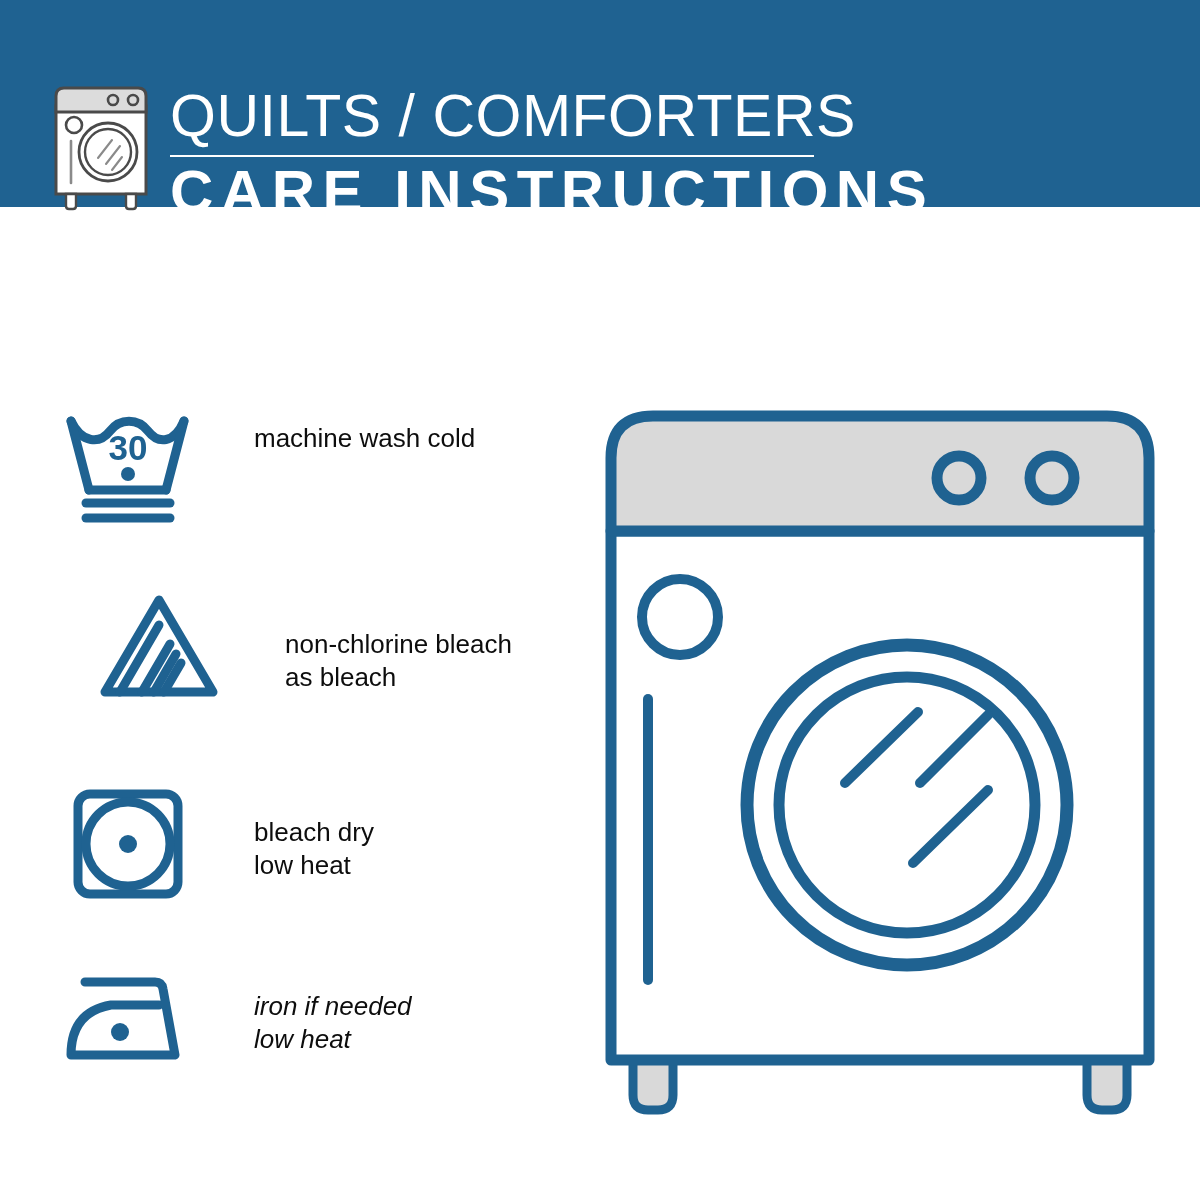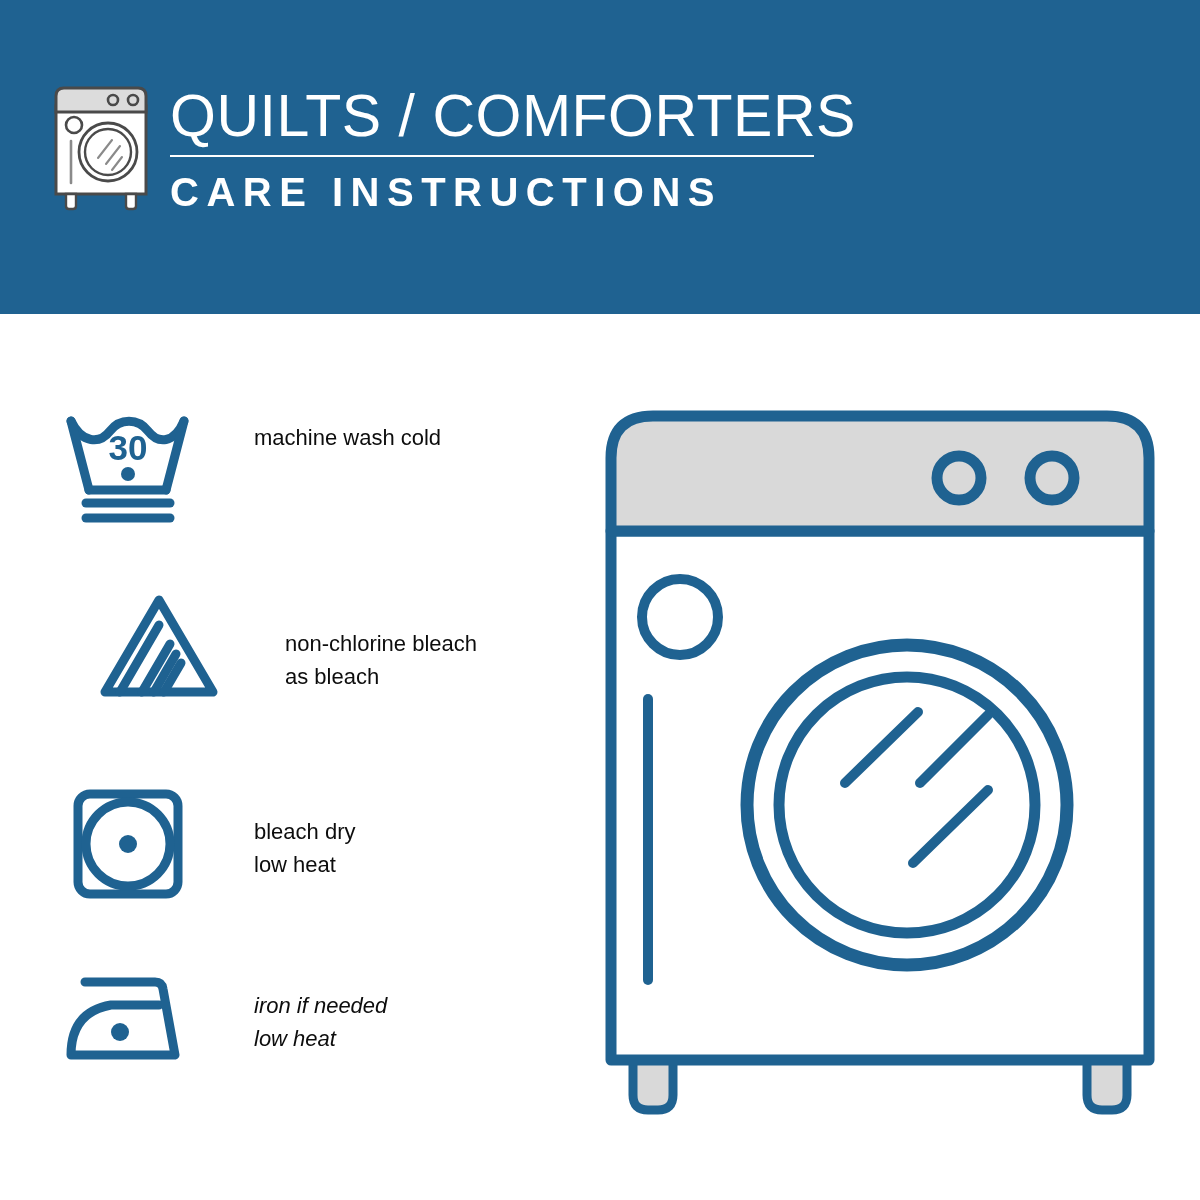--- a/index.html
+++ b/index.html
@@ -14,21 +14,21 @@
     overflow: hidden;
     position: relative;
   }
 
   
   #header-band {
     position: absolute;
     left: 0;
     top: 0;
     width: 1200px;
-    height: 314px;
+    height: 207px;
     background: #1f6291;
     box-sizing: border-box;
   }
   #header-logo-icon {
     position: absolute;
     left: 50px;
     top: 82px;
     width: 112px;
     height: 130px;
   }
@@ -48,26 +48,27 @@
     font-family: "Liberation Sans", sans-serif;
   }
   #title-rule {
     width: 644px;
     height: 2px;
     background: #ffffff;
     margin: 7px 0 8px 0;
   }
   #title-secondary {
     color: #ffffff;
-    font-size: 40px;
+    font-size: 60px;
     line-height: 54px;
     font-weight: 700;
     letter-spacing: 7.5px;
     white-space: nowrap;
     font-family: "Liberation Sans", sans-serif;
+    text-align: right;
   }
 
   
   #care-list {
     position: absolute;
     left: 0;
     top: 400px;
     width: 560px;
   }
   .care-row {
@@ -85,21 +86,21 @@
     position: absolute;
     left: 62px;
     top: 0px;
     width: 132px;
     height: 132px;
   }
   .care-text {
     position: absolute;
     left: 254px;
     color: #0d0d0d;
-    font-size: 22px;
+    font-size: 26px;
     line-height: 32.5px;
     font-weight: 400;
     font-family: "Liberation Sans", sans-serif;
     white-space: nowrap;
   }
   .care-row[data-row="0"] .care-text { top: 22px; }
   .care-row[data-row="1"] .care-text { top: 40px; }
   .care-row[data-row="2"] .care-text { top: 38px; }
   .care-row[data-row="3"] .care-text { top: 38px; }
   .care-text span { display: block; }

